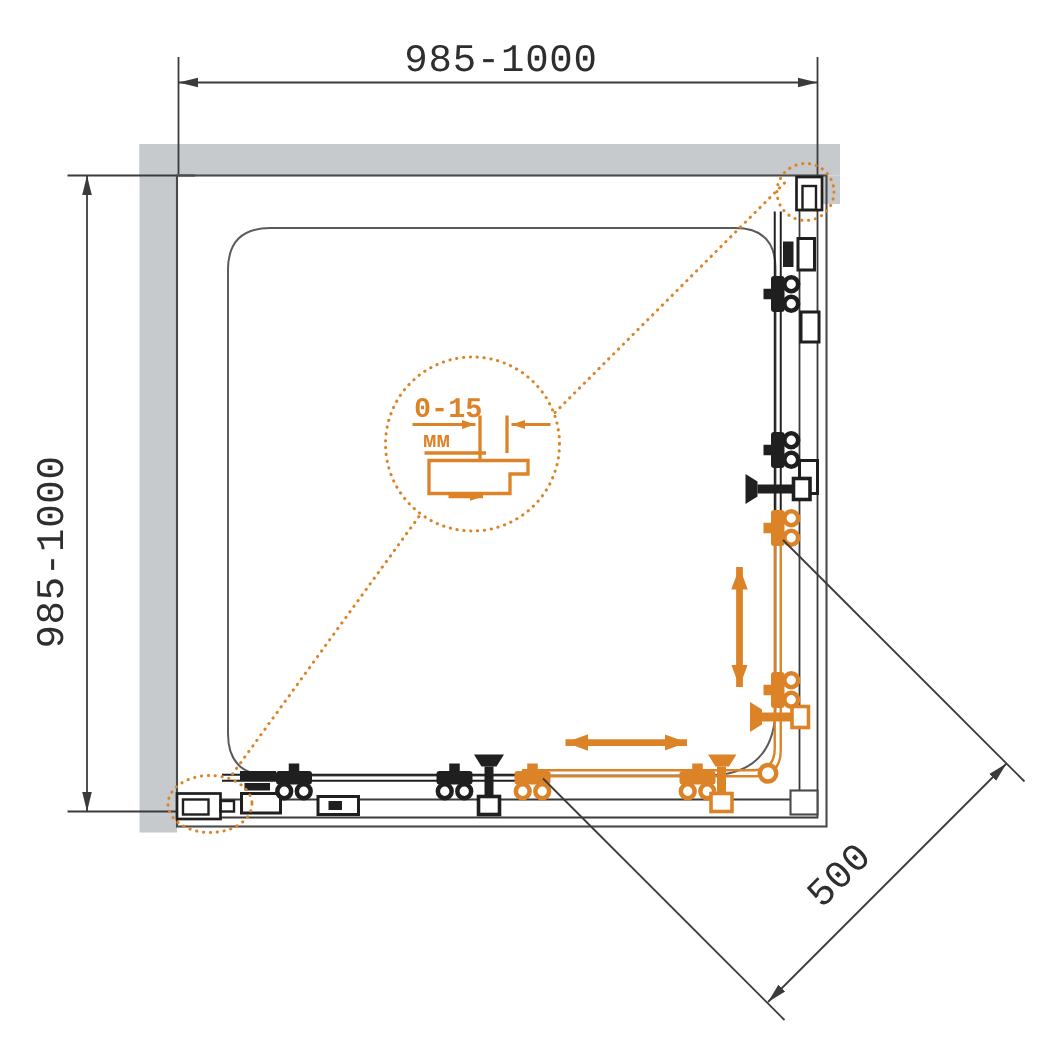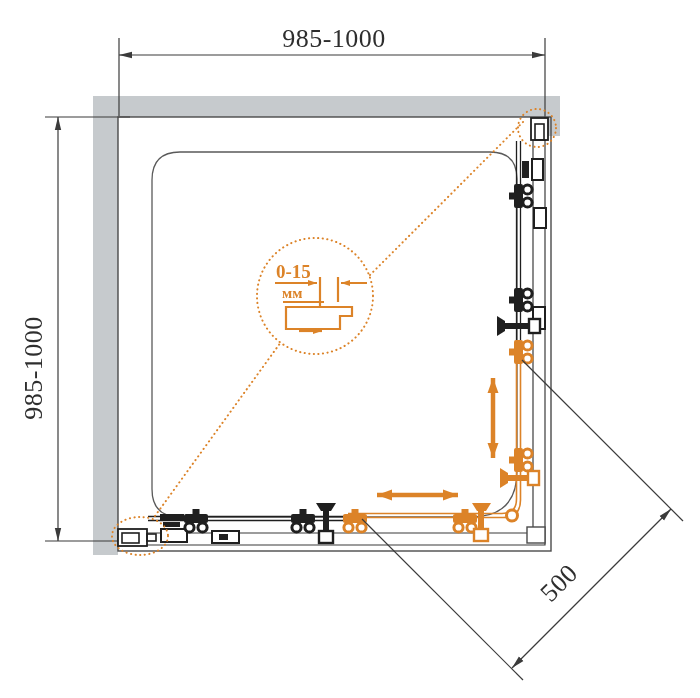--- a/index.html
+++ b/index.html
@@ -5,21 +5,21 @@
   :root{
     --orange:#DC8328;
     --wall:#C6CACD;
     --ink:#3B3B3B;
   }
   html,body{margin:0;padding:0;background:#fff;}
   .stage{
     position:relative;
     width:700px;height:698px;
     background:#ffffff;
-    font-family:Liberation Serif, serif;
+    font-family:Liberation Mono, monospace;
     overflow:hidden;
   }
   svg{display:block}
   .dim-text{fill:#2E2E2E;font-size:26px;letter-spacing:.5px}
   .detail-text{fill:var(--orange);font-weight:bold}
   .thin{stroke:var(--ink);stroke-width:1.2;fill:none}
   .frame{stroke:#4A4A4A;stroke-width:1.4;fill:none}
   .tray{stroke:#5A5A5A;stroke-width:1.3;fill:none}
   .dotted{stroke:var(--orange);stroke-width:2;fill:none;stroke-linecap:round;stroke-dasharray:.2 4.4}
   .oline{stroke:var(--orange);fill:none}

